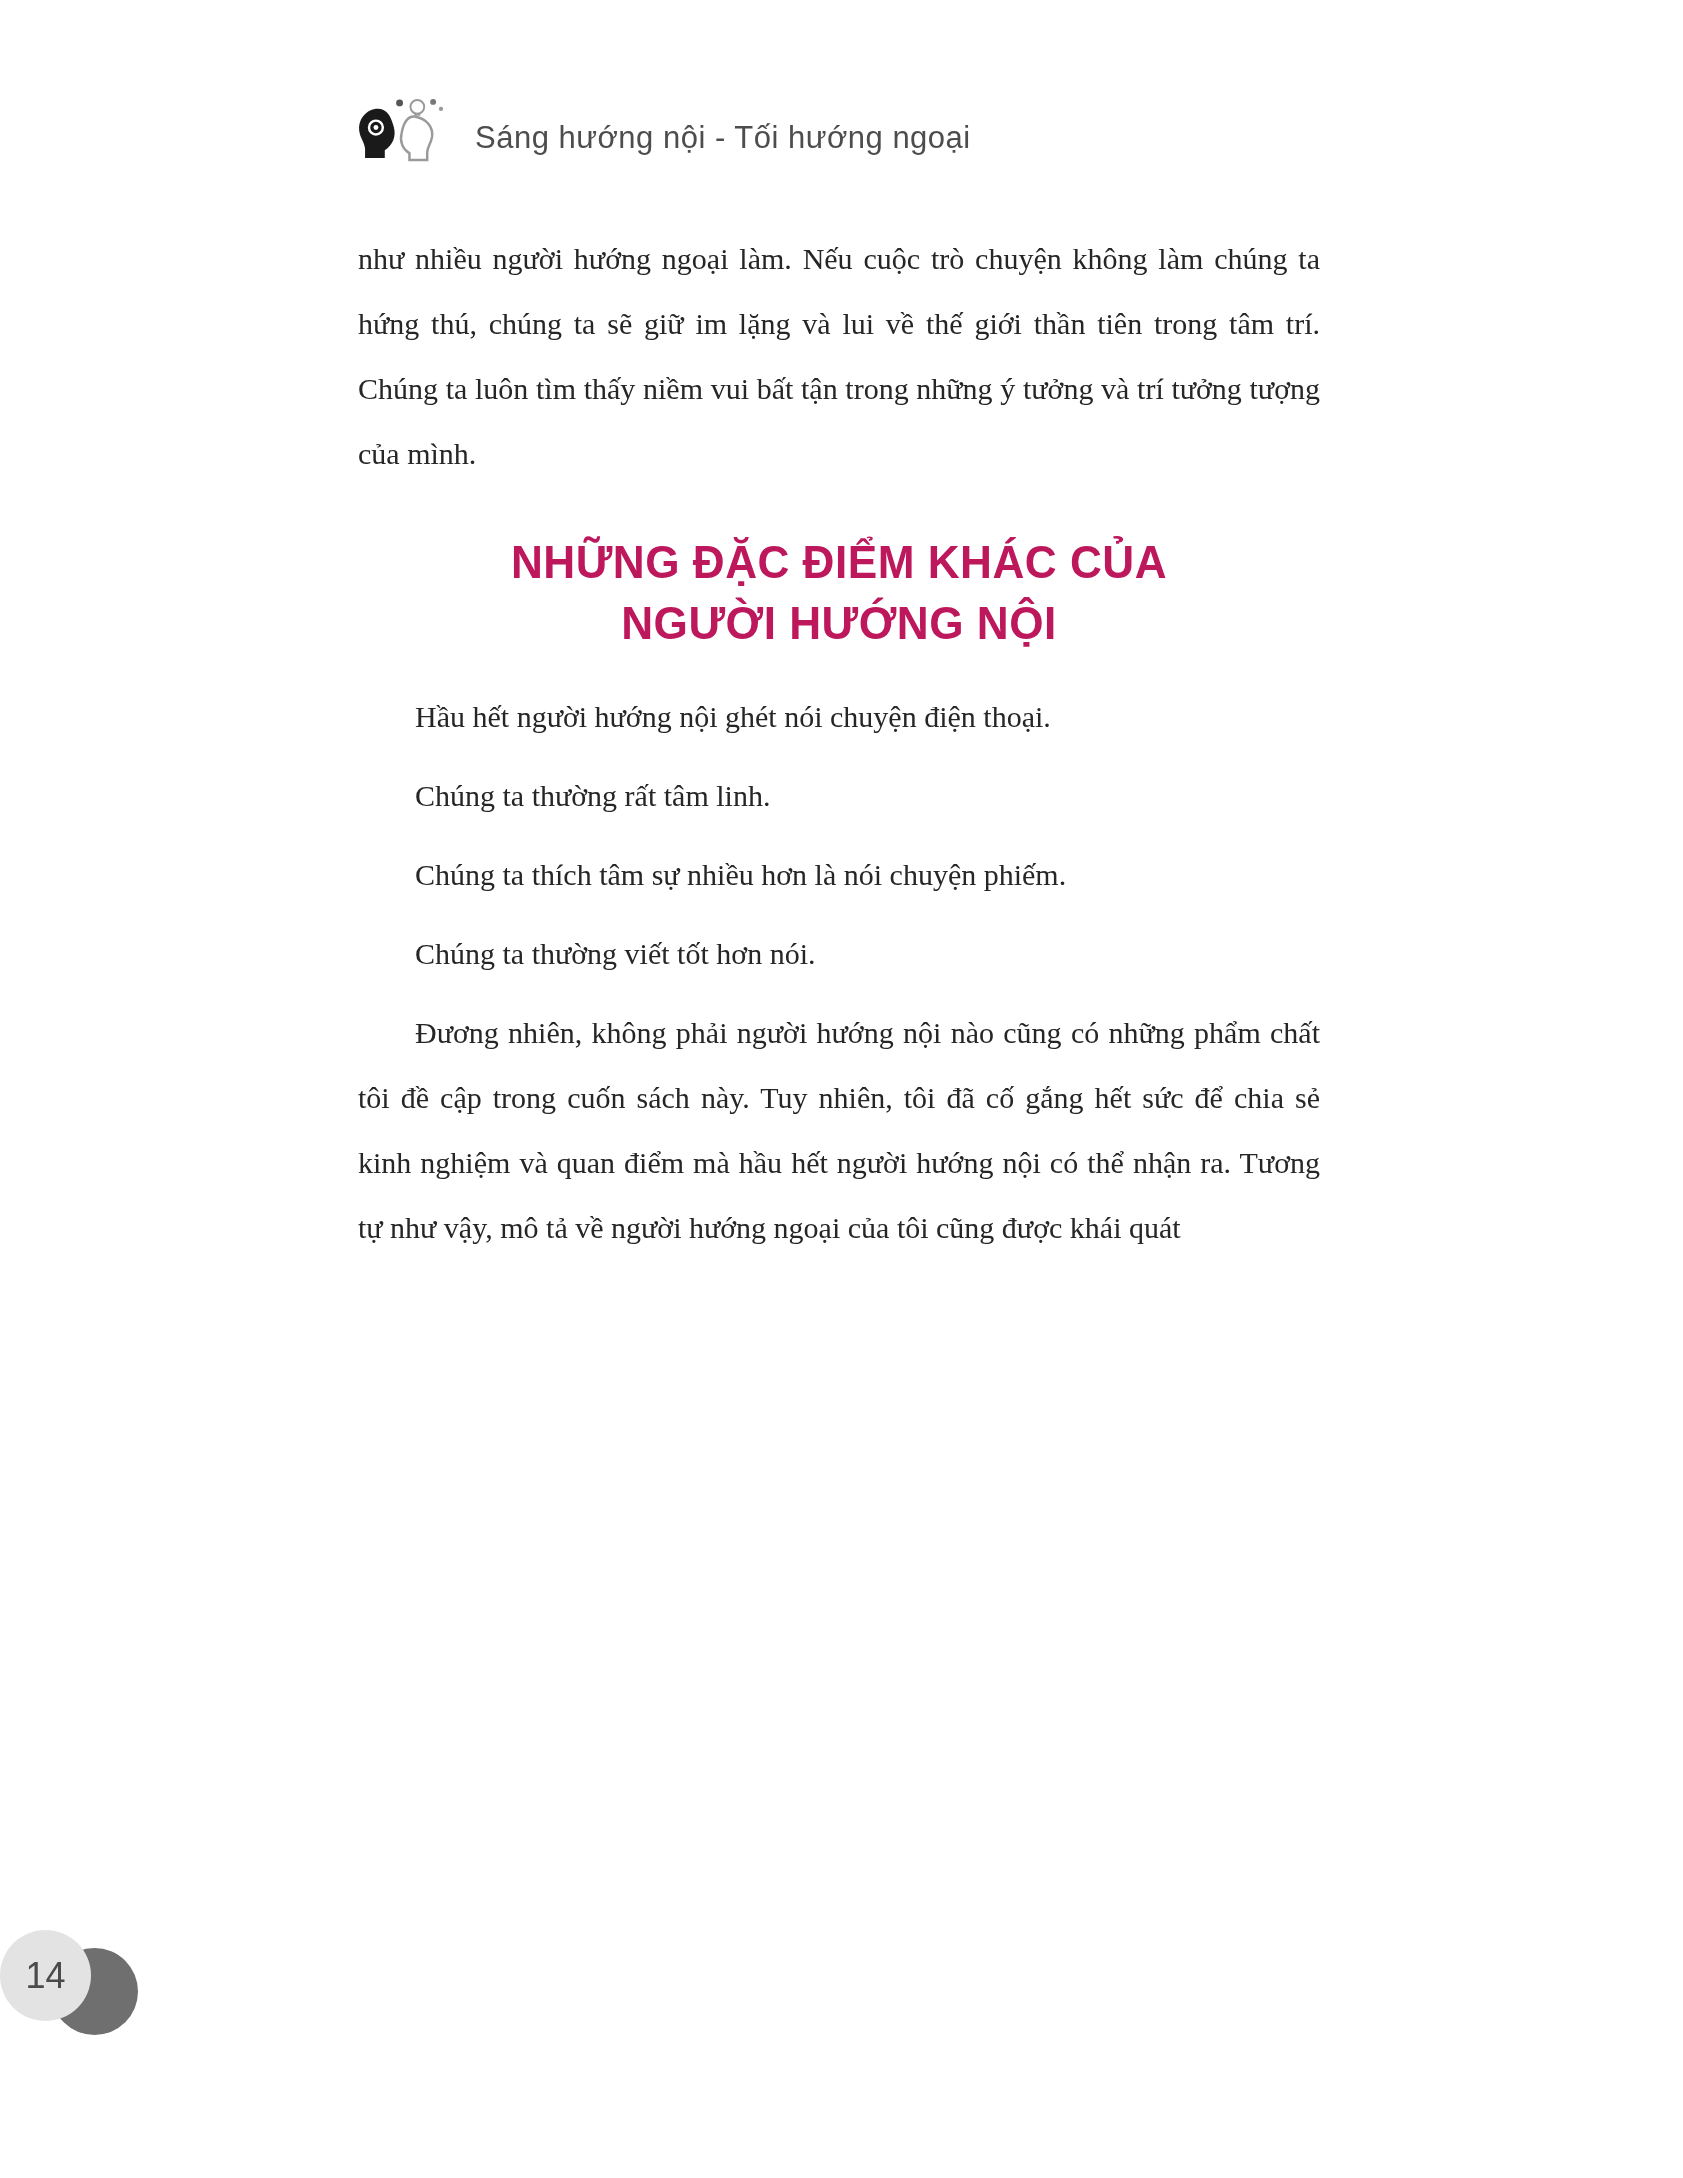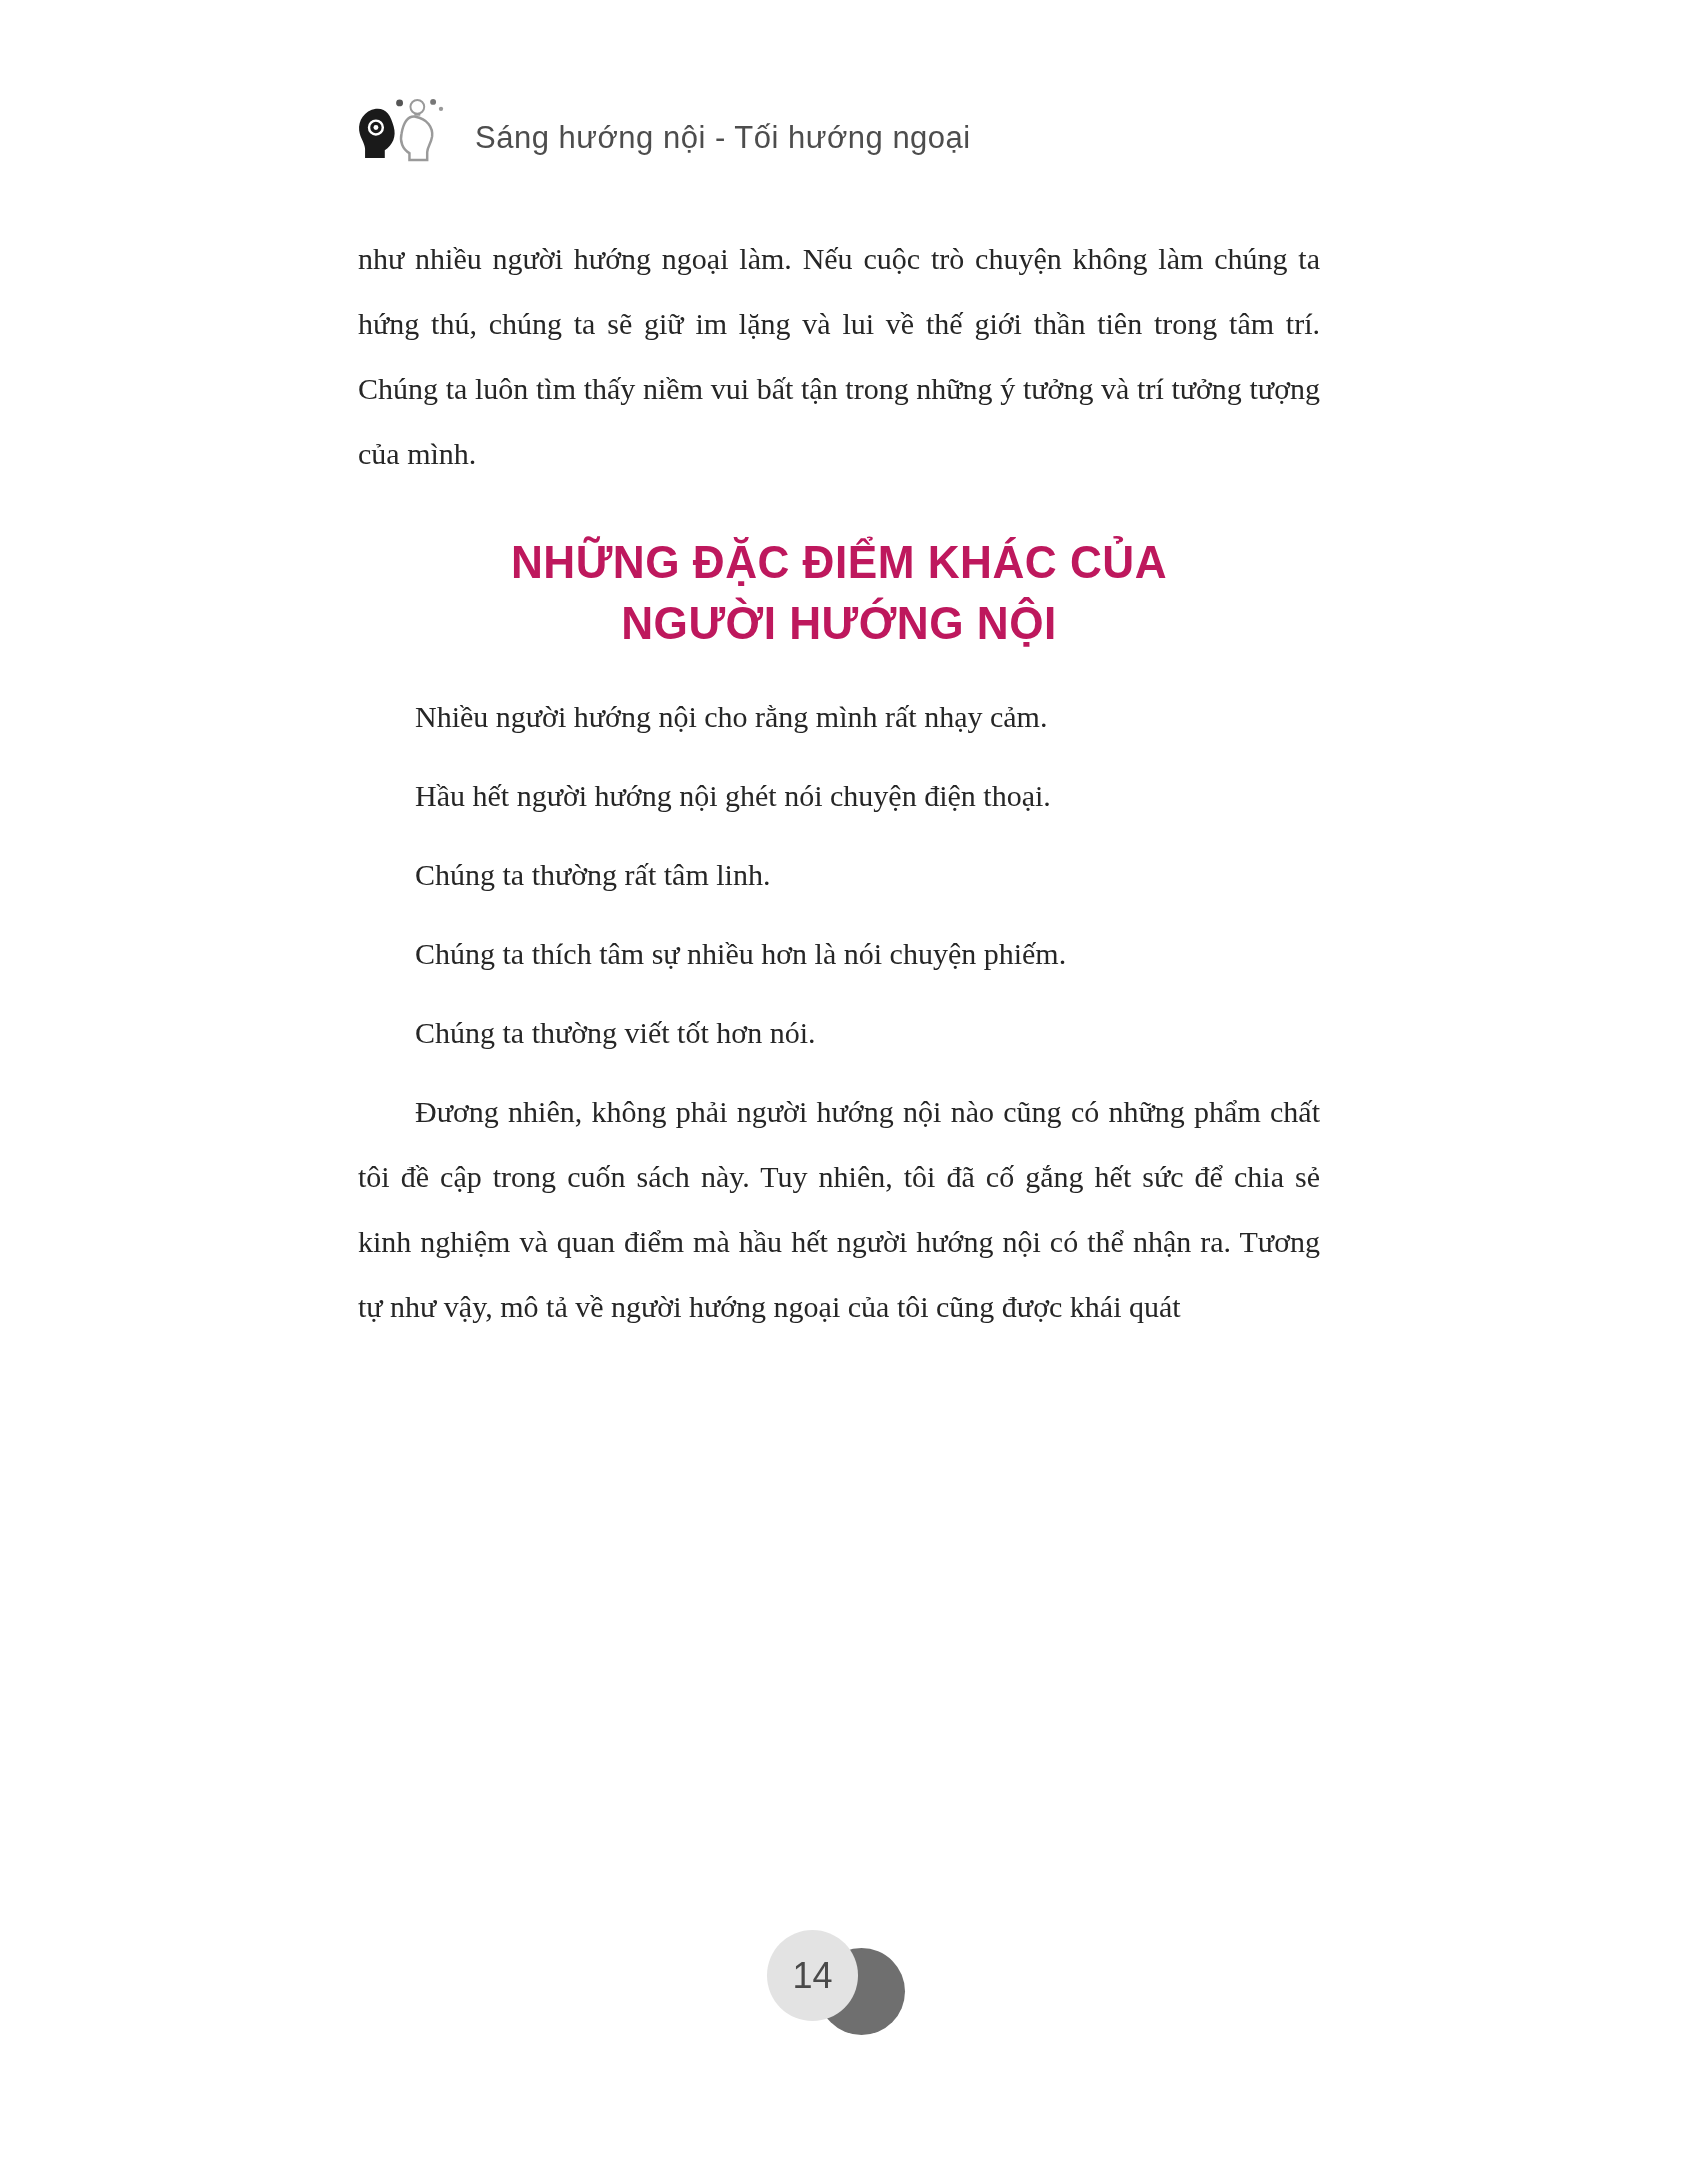--- a/index.html
+++ b/index.html
@@ -75,21 +75,21 @@
     display: block;
     transform: scaleX(0.96);
   }
   
   .footer {
     position: absolute;
     left: 0;
     right: 0;
     bottom: 139px;
     display: flex;
-    justify-content: center;
+    justify-content: flex-start;
   }
   .pagenum-wrap {
     position: relative;
     width: 149px;
     height: 109px;
   }
   .moon-dark {
     position: absolute;
     left: 51px;
     top: 18px;
@@ -145,21 +145,20 @@
 
   <div class="content">
 
     <p class="body-par">như nhiều người hướng ngoại làm. Nếu cuộc trò chuyện không làm chúng ta hứng thú, chúng ta sẽ giữ im lặng và lui về thế giới thần tiên trong tâm trí. Chúng ta luôn tìm thấy niềm vui bất tận trong những ý tưởng và trí tưởng tượng của mình.</p>
 
     <h2 class="section-heading">
       <span class="hline">NHỮNG ĐẶC ĐIỂM KHÁC CỦA</span>
       <span class="hline">NGƯỜI HƯỚNG NỘI</span>
     </h2>
 
-    <p class="body-par indent">Nhiều người hướng nội cho rằng mình rất nhạy cảm.</p>
     <p class="body-par indent">Hầu hết người hướng nội ghét nói chuyện điện thoại.</p>
     <p class="body-par indent">Chúng ta thường rất tâm linh.</p>
     <p class="body-par indent">Chúng ta thích tâm sự nhiều hơn là nói chuyện phiếm.</p>
     <p class="body-par indent">Chúng ta thường viết tốt hơn nói.</p>
     <p class="body-par indent">Đương nhiên, không phải người hướng nội nào cũng có những phẩm chất tôi đề cập trong cuốn sách này. Tuy nhiên, tôi đã cố gắng hết sức để chia sẻ kinh nghiệm và quan điểm mà hầu hết người hướng nội có thể nhận ra. Tương tự như vậy, mô tả về người hướng ngoại của tôi cũng được khái quát</p>
 
   </div>
 
   <div class="footer">
     <div class="pagenum-wrap">

